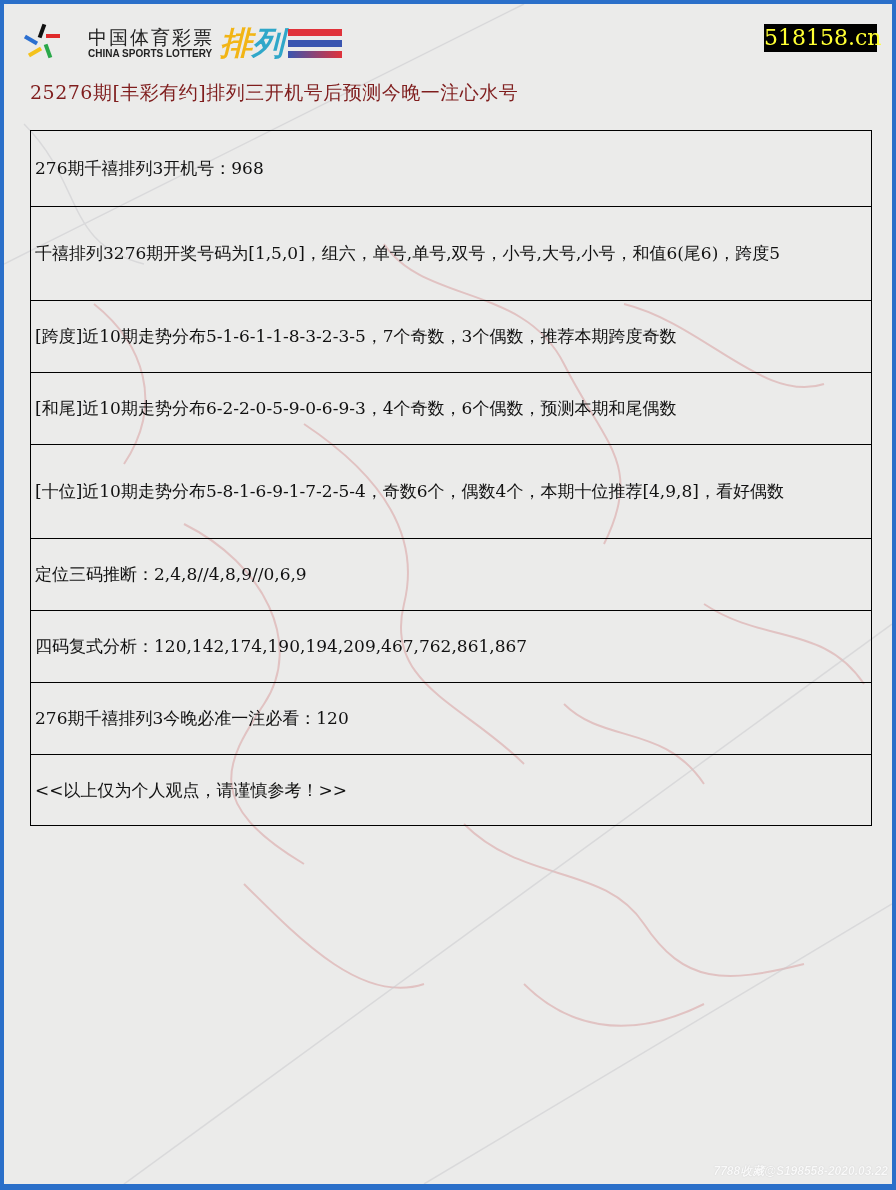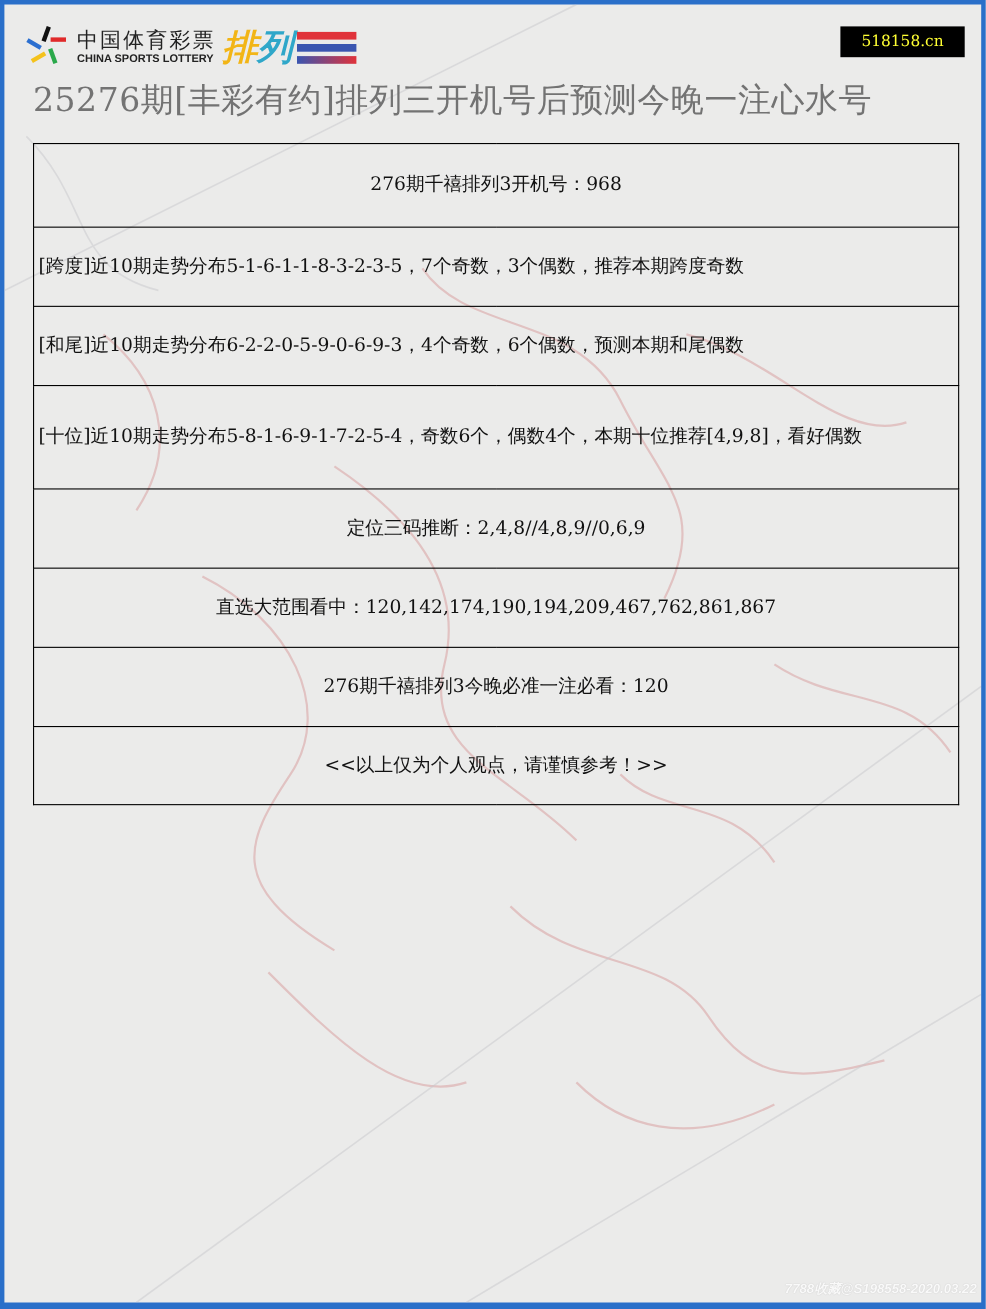--- a/index.html
+++ b/index.html
@@ -16,47 +16,47 @@
       border-right: 4px solid #2a6fc9;
       border-bottom: 6px solid #2a6fc9;
       background: #ebebea;
       overflow: hidden;
     }
     .bg-art { position: absolute; left: 0; top: 0; width: 888px; height: 1180px; pointer-events: none; }
     .logo {
       position: absolute; left: 18px; top: 18px; height: 42px; display: flex; align-items: center;
     }
     .logo-mark { width: 42px; height: 42px; position: relative; }
-    .logo-text { margin-left: 6px; display: flex; flex-direction: column; }
+    .logo-text { margin-left: 24px; display: flex; flex-direction: column; }
     .logo-cn { font-family: "DejaVu Sans", sans-serif; font-size: 19px; color: #222; letter-spacing: 2px; line-height: 22px; }
     .logo-en { font-family: "Liberation Sans", sans-serif; font-weight: bold; font-size: 10px; color: #222; line-height: 12px; }
     .logo-brand { margin-left: 6px; display: flex; align-items: center; }
     .brand-char { font-family: "DejaVu Sans", sans-serif; font-weight: bold; font-style: italic; font-size: 32px; line-height: 36px; }
     .brand-stripes { display: flex; flex-direction: column; margin-left: 4px; width: 54px; }
     .brand-stripes span { display: block; height: 7px; margin: 2px 0; }
     .site-badge {
       position: absolute; left: 760px; top: 20px; width: 113px; height: 28px;
       background: #000; color: #ffff33;
-      font-family: "DejaVu Serif", serif; font-size: 14px; line-height: 28px; text-align: center;
+      font-family: "DejaVu Serif", serif; font-size: 22px; line-height: 28px; text-align: center;
     }
     .headline {
       position: absolute; left: 26px; top: 68px; width: 860px;
-      font-size: 30px; line-height: 40px; color: #737373; white-space: nowrap;
+      font-size: 19px; line-height: 40px; color: #7f1d1d; white-space: nowrap;
       letter-spacing: 0.5px;
     }
     table.info {
       position: absolute; left: 26px; top: 126px; width: 841px;
       border-collapse: collapse; table-layout: fixed;
     }
     table.info td {
       border: 1px solid #000; padding: 0 4px;
       font-size: 17px; color: #111; line-height: 23px;
       background: transparent;
     }
-    td.center { text-align: center; }
+    td.center { }
     td.left { text-align: left; }
     .watermark {
       position: absolute; right: 4px; bottom: 4px;
       font-family: "Liberation Sans", sans-serif; font-weight: bold; font-style: italic;
       font-size: 12px; color: rgba(255,255,255,0.9);
       text-shadow: 0 0 1px #bbb;
     }
   </style>
 </head>
 <body>
@@ -115,34 +115,37 @@
 
   <table class="info">
     <colgroup>
         <col style="width:420px">
         <col style="width:421px">
       </colgroup>
     <tbody>
       <tr style="height:76px">
           <td colspan="2" class="center">276期千禧排列3开机号：968</td>
         </tr>
+      <tr style="height:94px">
+          <td colspan="2" class="left">千禧排列3276期开奖号码为[1,5,0]，组六，单号,单号,双号，小号,大号,小号，和值6(尾6)，跨度5</td>
+        </tr>
       <tr style="height:72px">
           <td colspan="2" class="left">[跨度]近10期走势分布5-1-6-1-1-8-3-2-3-5，7个奇数，3个偶数，推荐本期跨度奇数</td>
         </tr>
       <tr style="height:72px">
           <td colspan="2" class="left">[和尾]近10期走势分布6-2-2-0-5-9-0-6-9-3，4个奇数，6个偶数，预测本期和尾偶数</td>
         </tr>
       <tr style="height:94px">
           <td colspan="2" class="left">[十位]近10期走势分布5-8-1-6-9-1-7-2-5-4，奇数6个，偶数4个，本期十位推荐[4,9,8]，看好偶数</td>
         </tr>
       <tr style="height:72px">
           <td colspan="2" class="center">定位三码推断：2,4,8//4,8,9//0,6,9</td>
         </tr>
       <tr style="height:72px">
-          <td colspan="2" class="center">直选大范围看中：120,142,174,190,194,209,467,762,861,867</td>
+          <td colspan="2" class="center">四码复式分析：120,142,174,190,194,209,467,762,861,867</td>
         </tr>
       <tr style="height:72px">
           <td colspan="2" class="center">276期千禧排列3今晚必准一注必看：120</td>
         </tr>
       <tr style="height:71px">
           <td colspan="2" class="center">&lt;&lt;以上仅为个人观点，请谨慎参考！&gt;&gt;</td>
         </tr>
     </tbody>
   </table>
 

